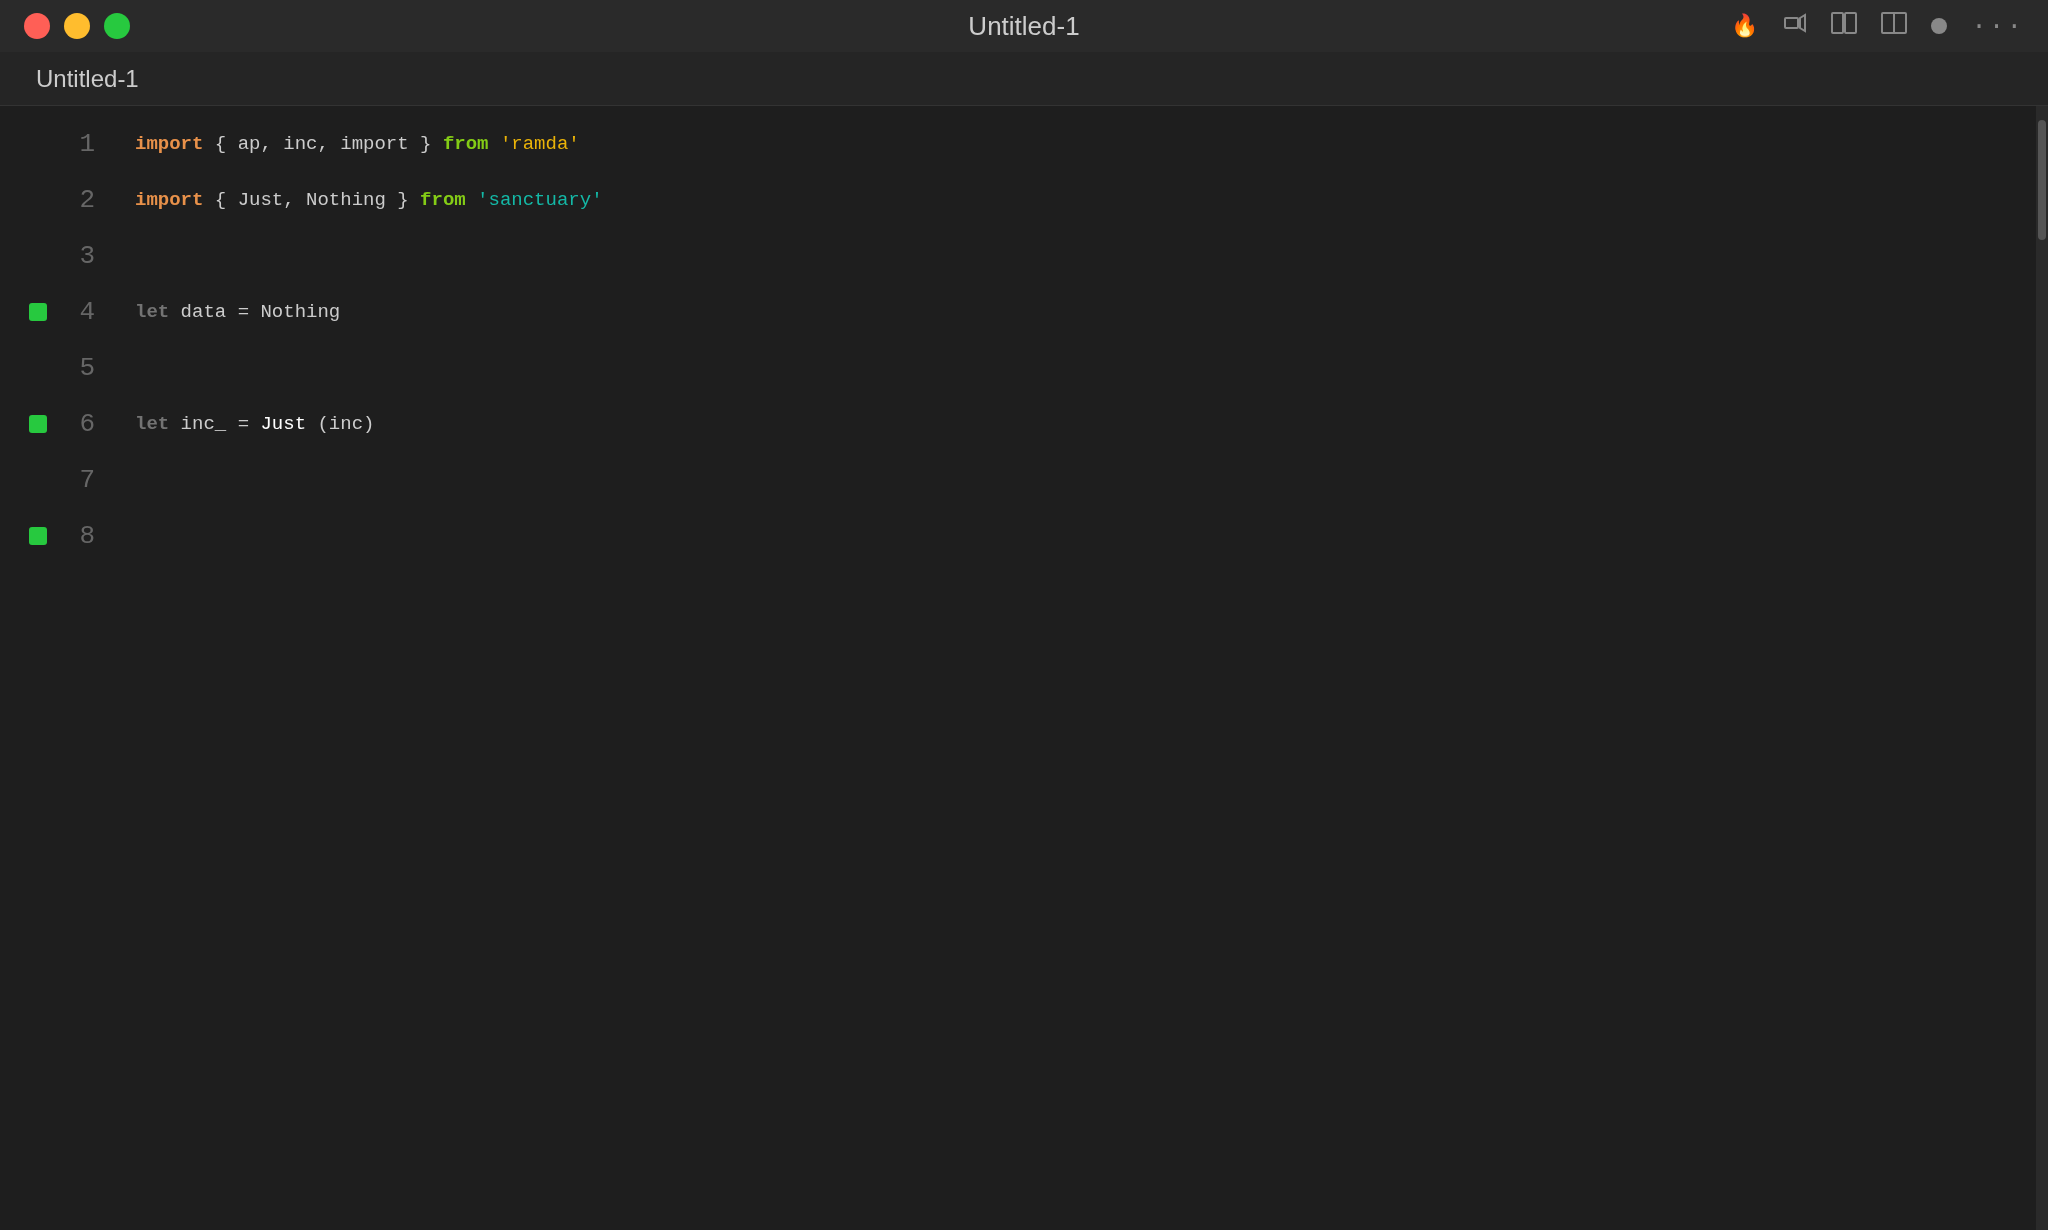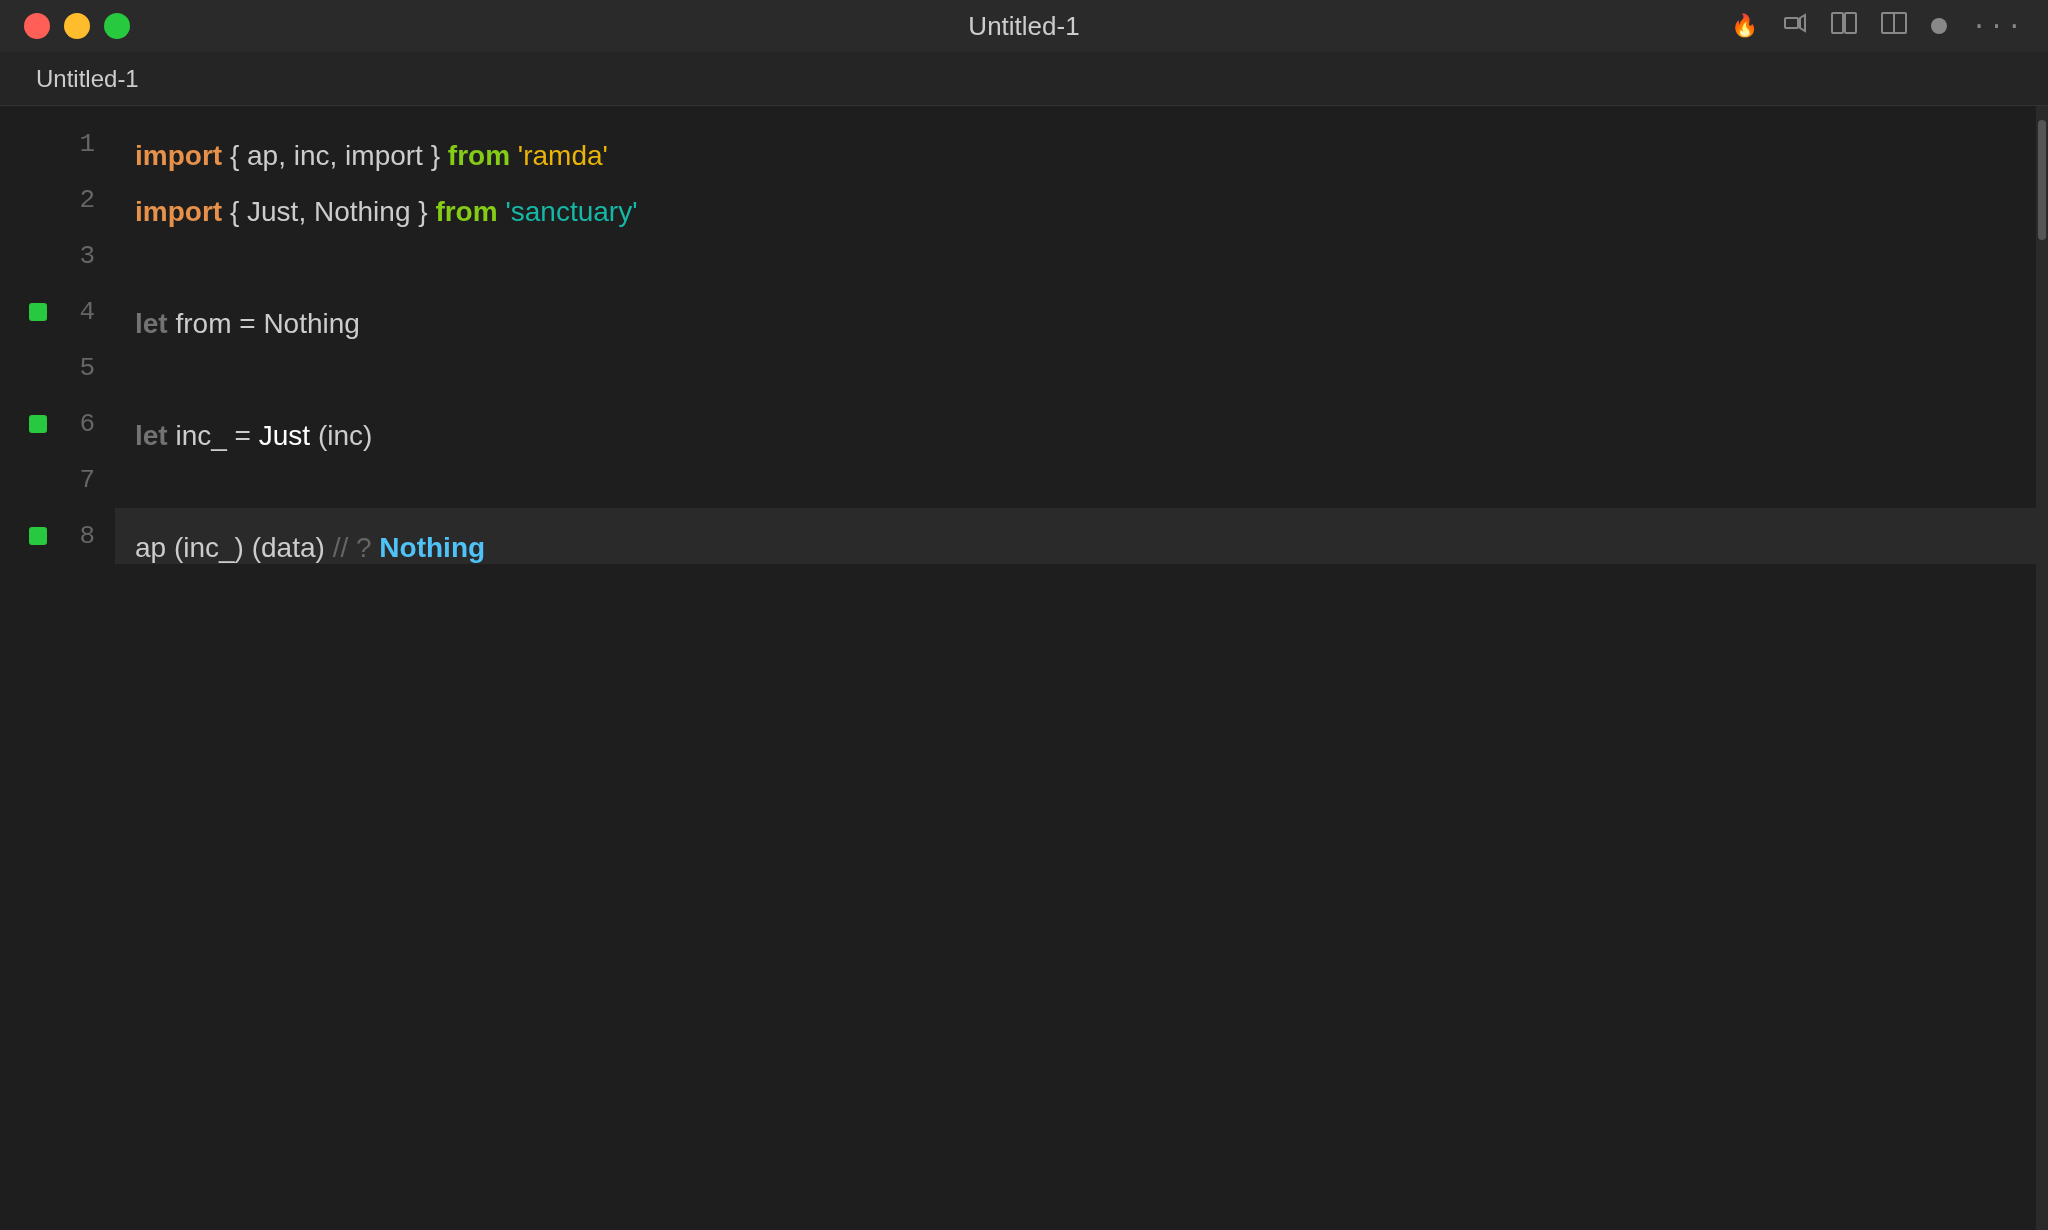--- a/index.html
+++ b/index.html
@@ -149,23 +149,23 @@
     
     .code-area {
       flex: 1;
       padding: 10px 0 10px 20px;
       overflow: hidden;
     }
 
     .code-line {
       height: 56px;
       display: flex;
-      align-items: flex-end;
-      font-size: 28px;
-      font-family: Liberation Sans, sans-serif;
+      align-items: center;
+      font-size: 19px;
+      font-family: Liberation Mono, monospace;
       white-space: pre;
     }
 
     
     .code-line.highlighted {
       background: #2a2a2a;
       width: 100%;
       margin-left: -20px;
       padding-left: 20px;
     }
@@ -295,39 +295,34 @@
       <span class="punctuation"> } </span>
       <span class="kw-from">from</span>
       <span class="punctuation"> </span>
       <span class="string-sanctuary">'sanctuary'</span>
     </div>
 
     <div class="code-line">&nbsp;</div>
 
     <div class="code-line">
       <span class="kw-let">let</span>
-      <span class="identifier"> from = Nothing</span>
+      <span class="identifier"> data = Nothing</span>
     </div>
 
     <div class="code-line">&nbsp;</div>
 
     <div class="code-line">
       <span class="kw-let">let</span>
       <span class="identifier"> inc_ = </span>
       <span class="value-just">Just</span>
       <span class="identifier"> (inc)</span>
     </div>
 
     <div class="code-line">&nbsp;</div>
 
-    <div class="code-line highlighted" style="width: calc(100% + 20px);">
-      <span class="fn-ap">ap (inc_) (data) </span>
-      <span class="comment">// ? </span>
-      <span class="result-nothing">Nothing</span>
-    </div>
 
   </div>
 
   <div class="scrollbar">
     <div class="scrollbar-thumb"></div>
   </div>
 
 </div>
 
 </body></html>

